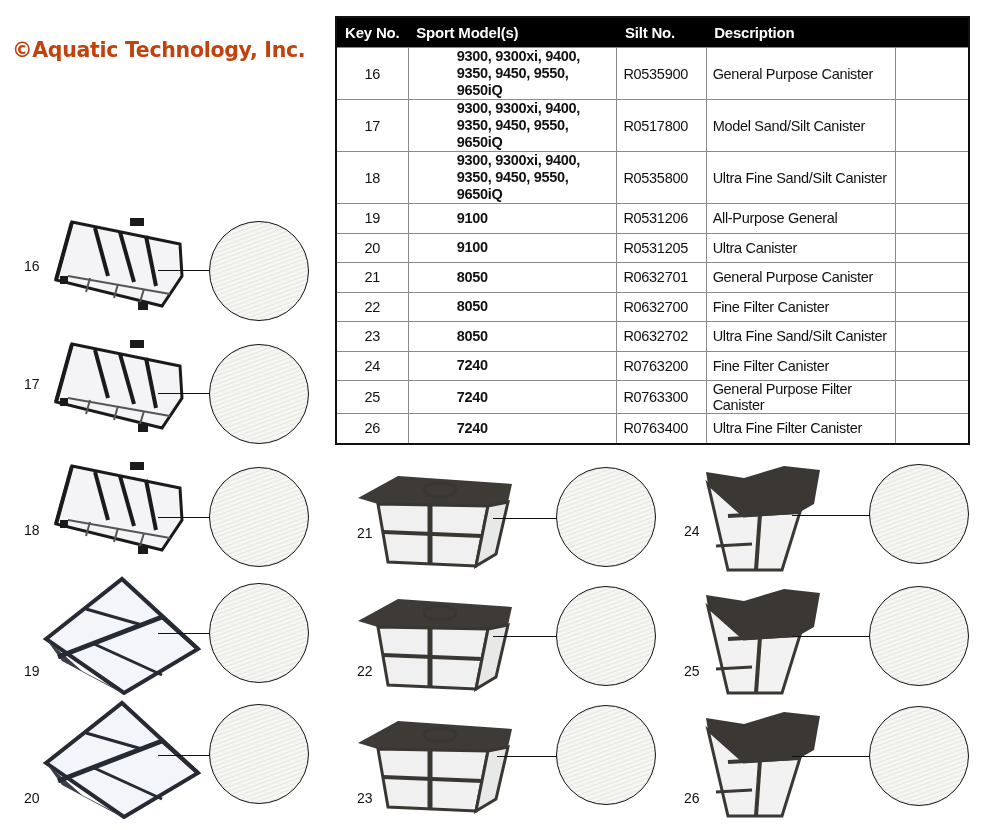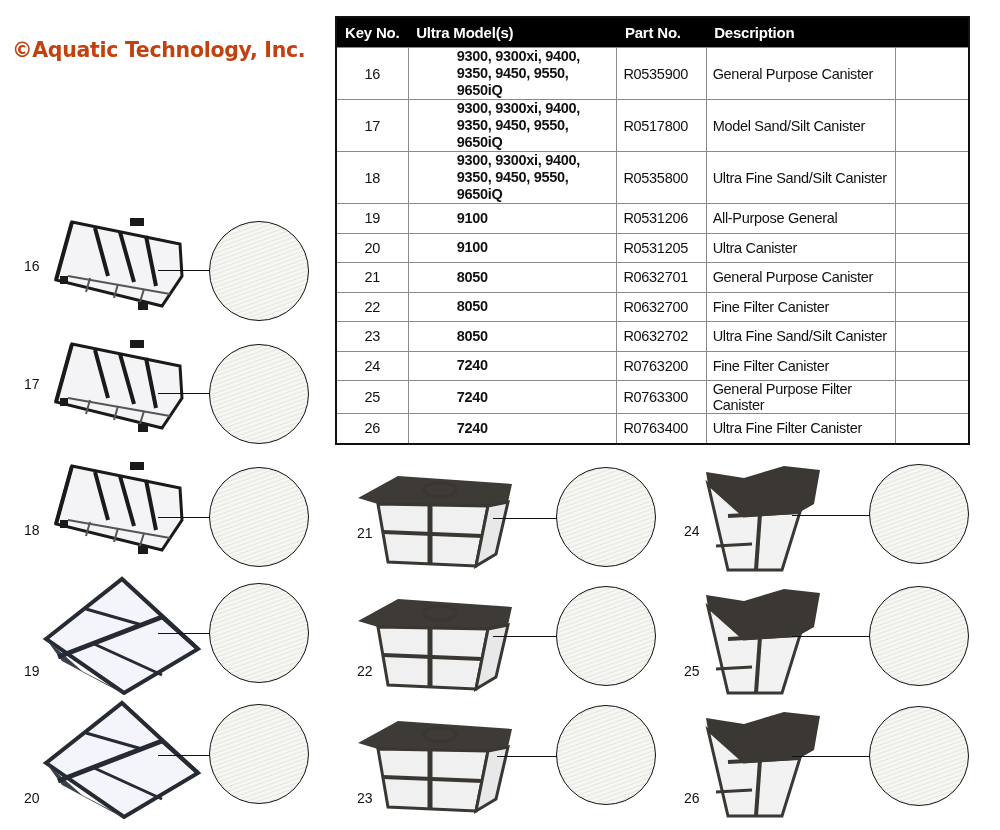--- a/index.html
+++ b/index.html
@@ -27,22 +27,22 @@
 </style>
 </head>
 <body>
 
 <div class="watermark">©Aquatic Technology, Inc.</div>
 
 <table class="parts">
   <thead>
     <tr>
       <th>Key No.</th>
-      <th>Ultra Model(s)</th>
-      <th>Part No.</th>
+      <th>Sport Model(s)</th>
+      <th>Silt No.</th>
       <th>Description</th>
       <th></th>
     </tr>
   </thead>
   <tbody>
     <tr class="tall">
       <td class="key">16</td>
       <td class="models"><span>9300, 9300xi, 9400,</span><br><span>9350, 9450, 9550, 9650iQ</span></td>
       <td class="part">R0535900</td>
       <td class="desc">General Purpose Canister</td>

